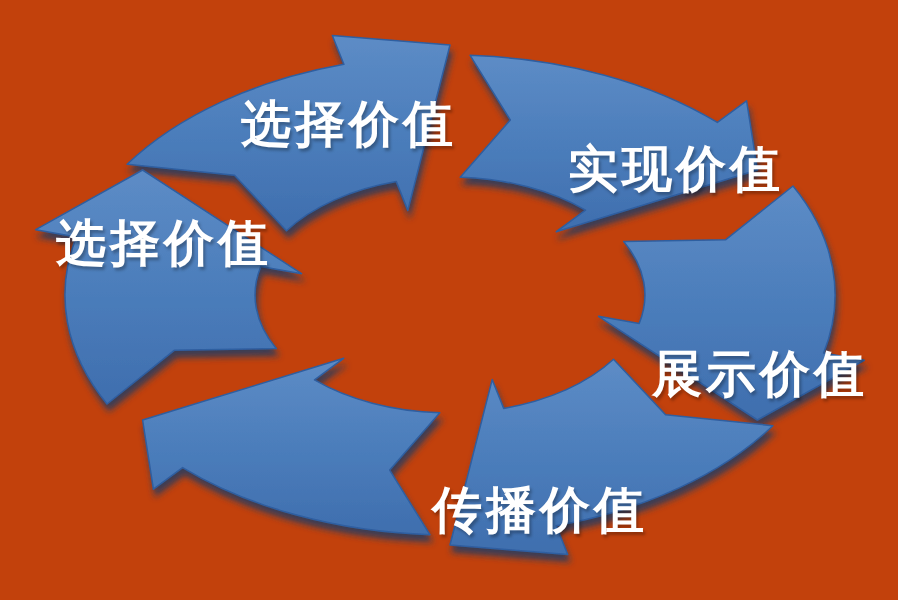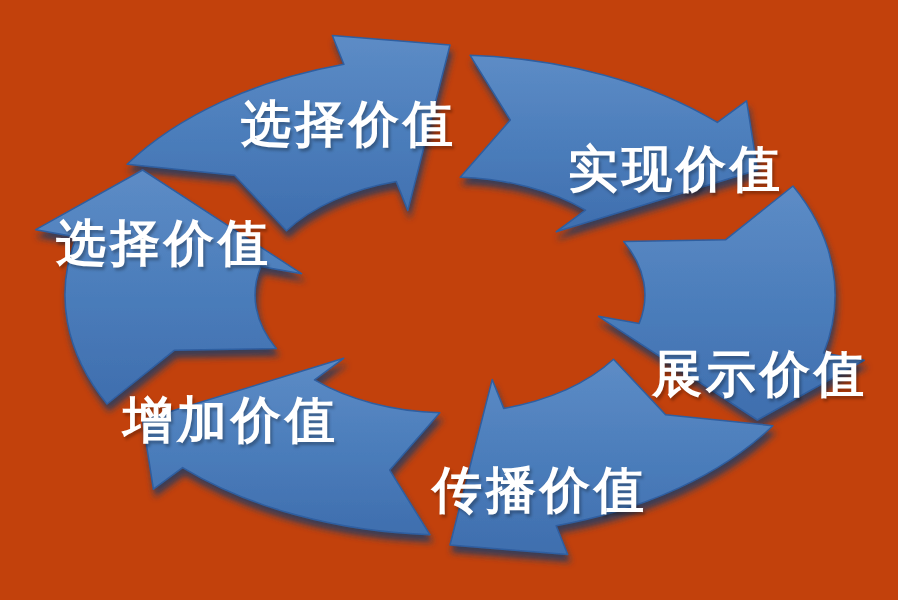--- a/index.html
+++ b/index.html
@@ -62,17 +62,16 @@
         <path d="M 725.8,239.7 L 793.0,186.0 A 385 240 0 0 1 823.6,353.1 L 864.3,360.3 L 757.4,420.0 L 598.5,316.3 L 639.2,323.5 A 195 118 0 0 0 623.7,241.4 Z" fill="url(#arrowGrad)" stroke="#2f5ea0" stroke-width="1.5" stroke-linejoin="round"></path>
         <path d="M 665.5,414.8 L 772.9,425.7 A 385 240 0 0 1 556.1,525.7 L 567.7,554.5 L 450.0,545.0 L 492.2,379.6 L 503.7,408.4 A 195 118 0 0 0 613.5,359.3 Z" fill="url(#arrowGrad)" stroke="#2f5ea0" stroke-width="1.5" stroke-linejoin="round"></path>
         <path d="M 389.7,470.1 L 429.9,534.7 A 385 240 0 0 1 182.6,467.6 L 153.4,489.2 L 142.6,420.0 L 343.7,358.3 L 314.5,379.9 A 195 118 0 0 0 439.8,412.8 Z" fill="url(#arrowGrad)" stroke="#2f5ea0" stroke-width="1.5" stroke-linejoin="round"></path>
         <path d="M 174.2,350.3 L 107.0,404.0 A 385 240 0 0 1 76.4,236.9 L 35.7,229.7 L 142.6,170.0 L 301.5,273.7 L 260.8,266.5 A 195 118 0 0 0 276.3,348.6 Z" fill="url(#arrowGrad)" stroke="#2f5ea0" stroke-width="1.5" stroke-linejoin="round"></path>
       </g>
   </svg>
 
   <div class="cycle-label label-0" style="color: rgb(255, 255, 255);">选择价值</div>
   <div class="cycle-label label-1" style="color: rgb(255, 255, 255); text-align: right;">实现价值</div>
   <div class="cycle-label label-2" style="color: rgb(255, 255, 255);">展示价值</div>
-  <div class="cycle-label label-3" style="color: rgb(255, 255, 255);">传播价值</div>
-  <div class="cycle-label label-4" style="color: rgb(255, 255, 255);">增加价值</div>
+  <div class="cycle-label label-3" style="color: rgb(255, 255, 255); margin-top: 20px;">传播价值</div>
   <div class="cycle-label label-5" style="color: rgb(255, 255, 255);">选择价值</div>
 
 </div>
 
 </body></html>

